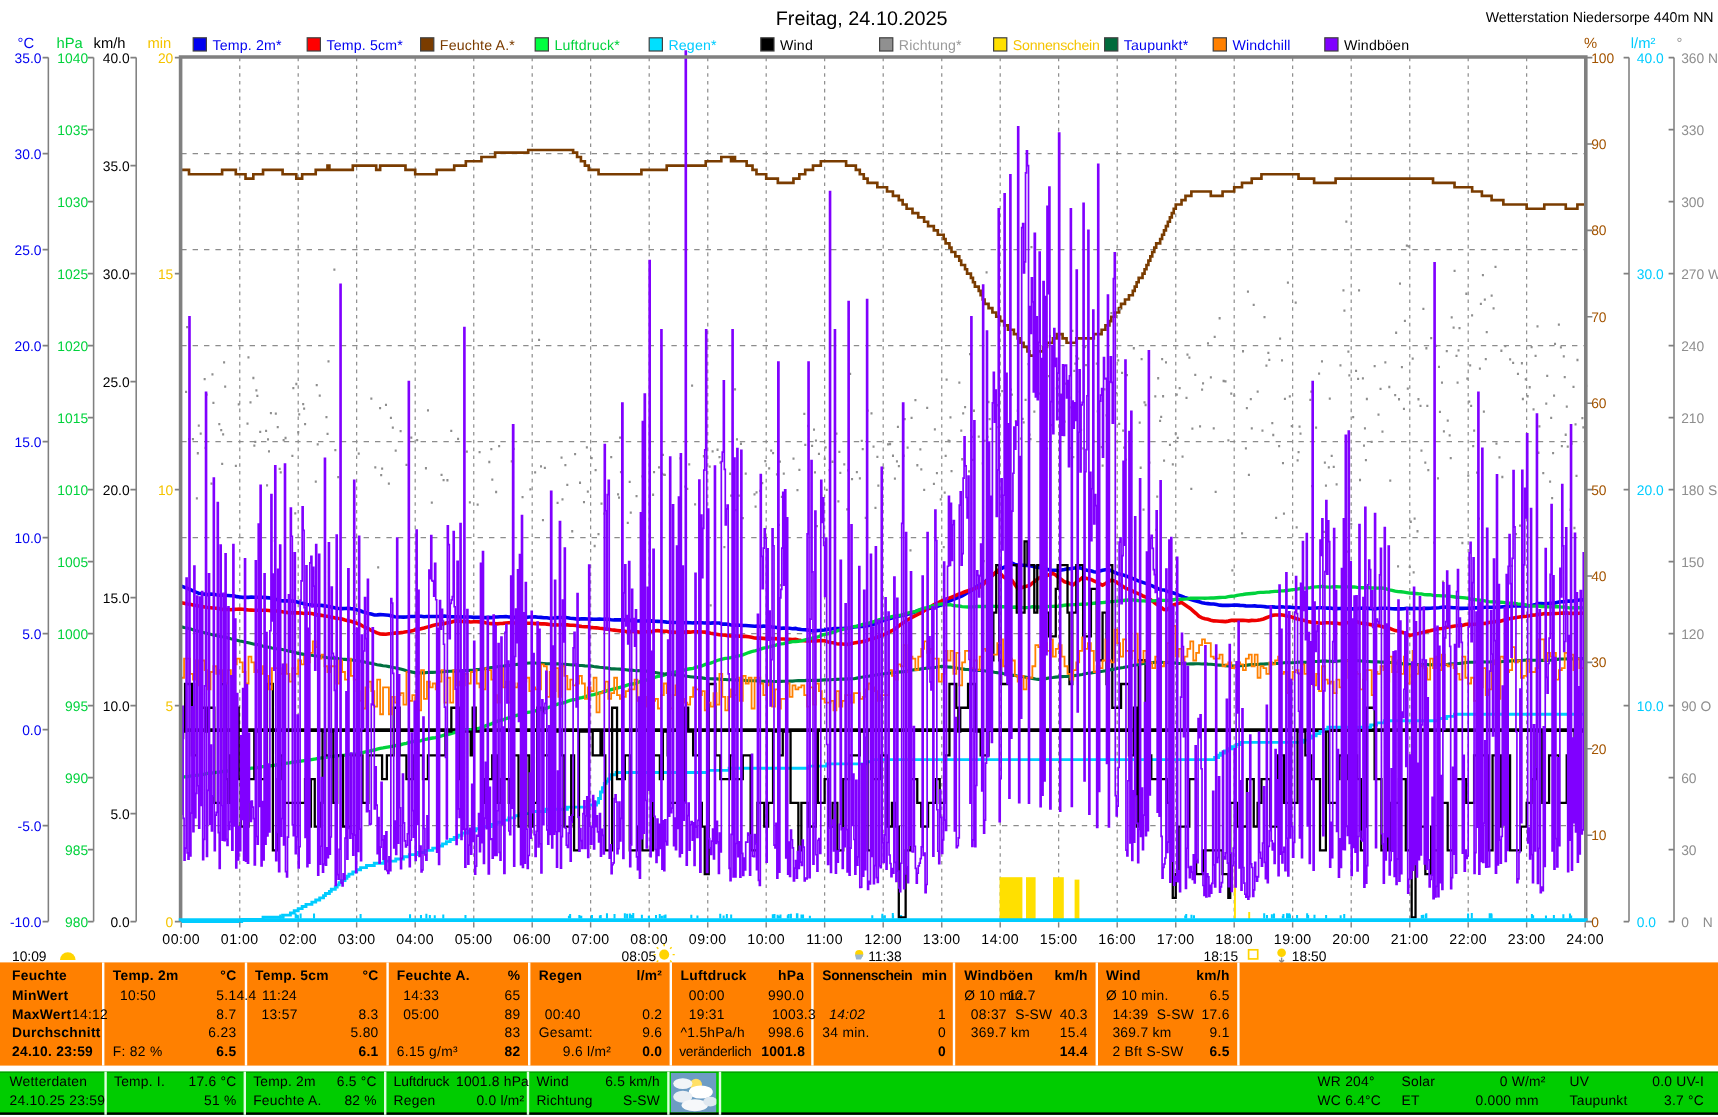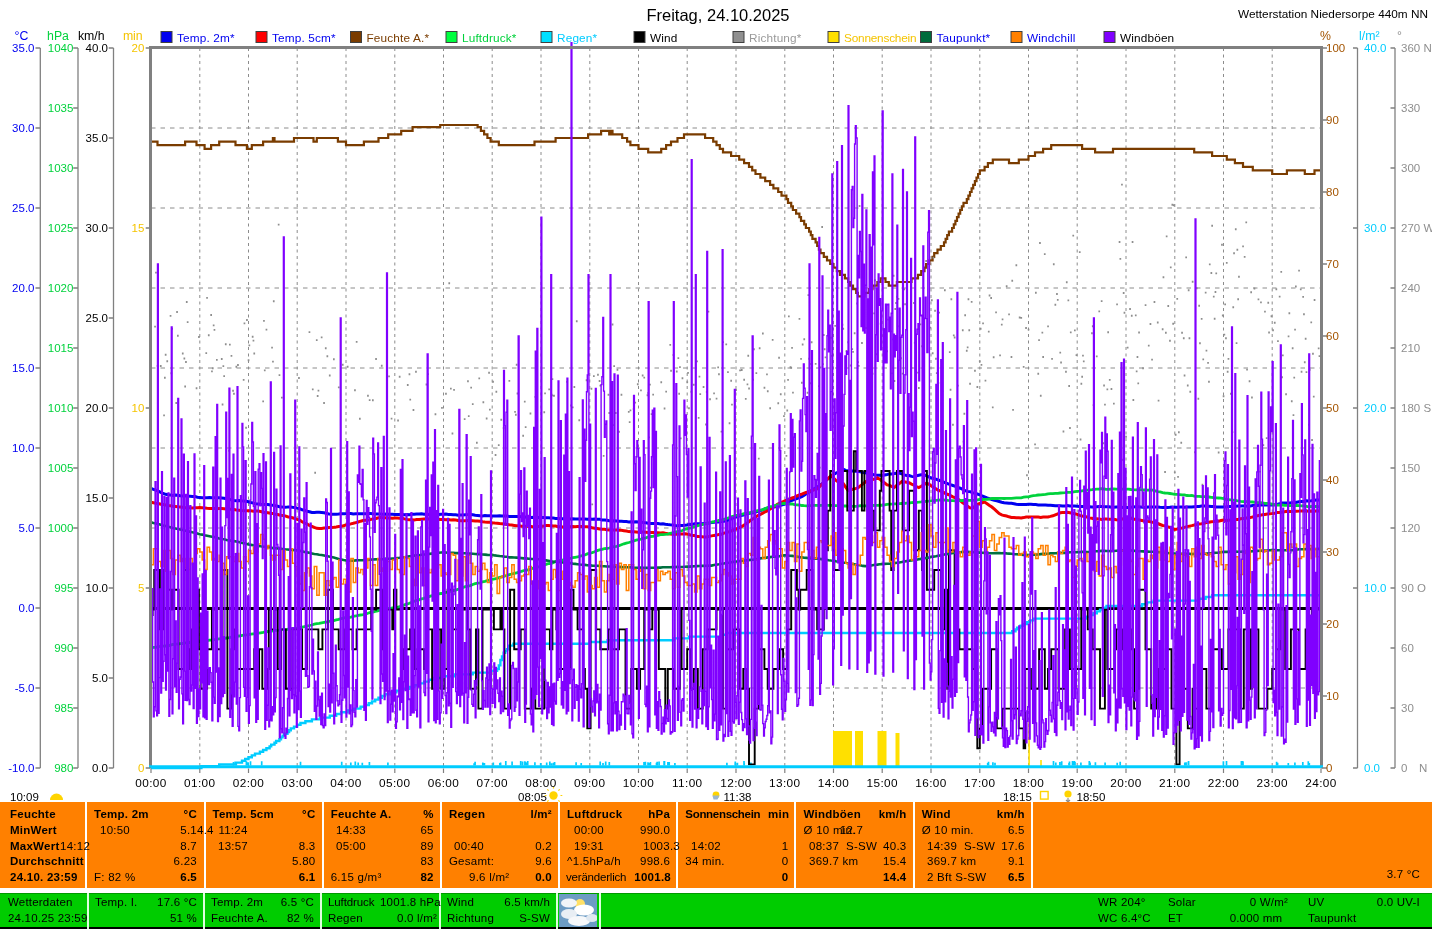--- a/index.html
+++ b/index.html
@@ -263,21 +263,21 @@
     <span style="position:absolute;top:824px;left:534px;width:110px;text-align:center;">00:00</span>
     <span style="position:absolute;top:824px;left:560.1px;width:110px;text-align:right;">990.0</span>
     <span style="position:absolute;top:839.5px;left:534px;width:110px;text-align:center;">19:31</span>
     <span style="position:absolute;top:839.5px;left:554px;width:110px;text-align:right;margin-left:16px;">1003.3</span>
     <span style="position:absolute;top:855px;left:567.1px;">^1.5hPa/h</span>
     <span style="position:absolute;top:855px;left:560.1px;width:110px;text-align:right;">998.6</span>
     <span style="position:absolute;top:870.5px;left:566px;"><span style="letter-spacing:-0.2px">veränderlich</span></span>
     <span style="position:absolute;top:870.5px;left:561px;width:110px;text-align:right;font-weight:bold;">1001.8</span>
     <span style="position:absolute;top:808px;left:685.3px;font-weight:bold;"><span style="letter-spacing:-0.3px">Sonnenschein</span></span>
     <span style="position:absolute;top:808px;left:679.3px;width:110px;text-align:right;font-weight:bold;">min</span>
-    <span style="position:absolute;top:839.5px;left:651px;width:110px;text-align:center;">14:02</span>
+    <span style="position:absolute;top:839.5px;left:651px;width:110px;text-align:center;font-style:italic;">14:02</span>
     <span style="position:absolute;top:839.5px;left:678.3px;width:110px;text-align:right;">1</span>
     <span style="position:absolute;top:855px;left:685.3px;">34 min.</span>
     <span style="position:absolute;top:855px;left:678.3px;width:110px;text-align:right;">0</span>
     <span style="position:absolute;top:870.5px;left:678.3px;width:110px;text-align:right;font-weight:bold;">0</span>
     <span style="position:absolute;top:808px;left:803.5px;font-weight:bold;">Windböen</span>
     <span style="position:absolute;top:808px;left:796.5px;width:110px;text-align:right;font-weight:bold;">km/h</span>
     <span style="position:absolute;top:824px;left:803.5px;">Ø 10 min.</span>
     <span style="position:absolute;top:824px;left:796.5px;width:110px;text-align:center;">12.7</span>
     <span style="position:absolute;top:839.5px;left:809px;">08:37</span>
     <span style="position:absolute;top:839.5px;left:846px;">S-SW</span>
@@ -326,21 +326,21 @@
     <span style="position:absolute;left:480px;top:912px;width:70px;text-align:right">S-SW</span>
     <span style="position:absolute;left:1098px;top:896px">WR 204°</span>
     <span style="position:absolute;left:1098px;top:912px">WC 6.4°C</span>
     <span style="position:absolute;left:1168px;top:896px">Solar</span>
     <span style="position:absolute;left:1200px;top:896px;width:88px;text-align:right">0 W/m²</span>
     <span style="position:absolute;left:1168px;top:912px">ET</span>
     <span style="position:absolute;left:1212px;top:912px;width:88px;text-align:center">0.000 mm</span>
     <span style="position:absolute;left:1308px;top:896px">UV</span>
     <span style="position:absolute;left:1330px;top:896px;width:90px;text-align:right">0.0 UV-I</span>
     <span style="position:absolute;left:1308px;top:912px">Taupunkt</span>
-    <span style="position:absolute;left:1330px;top:868px;width:90px;text-align:right">3.7 °C</span>
+    <span style="position:absolute;left:1330px;top:912px;width:90px;text-align:right">3.7 °C</span>
     <svg width="38" height="33" viewBox="0 0 38 33" style="position:absolute;left:559px;top:894px">
       <rect width="38" height="33" fill="#6d9cc4"></rect>
       <circle cx="21" cy="10" r="5" fill="#ffe066"></circle>
       <ellipse cx="10" cy="9" rx="8" ry="4.5" fill="#f2f5f8"></ellipse>
       <ellipse cx="25" cy="16" rx="10" ry="5.5" fill="#ffffff"></ellipse>
       <ellipse cx="10" cy="20" rx="8" ry="5" fill="#e8eef4"></ellipse>
       <ellipse cx="20" cy="27" rx="11" ry="5" fill="#f6f8fa"></ellipse>
       <ellipse cx="33" cy="24" rx="6" ry="4" fill="#dfe8f0"></ellipse>
     </svg>
   </div>

